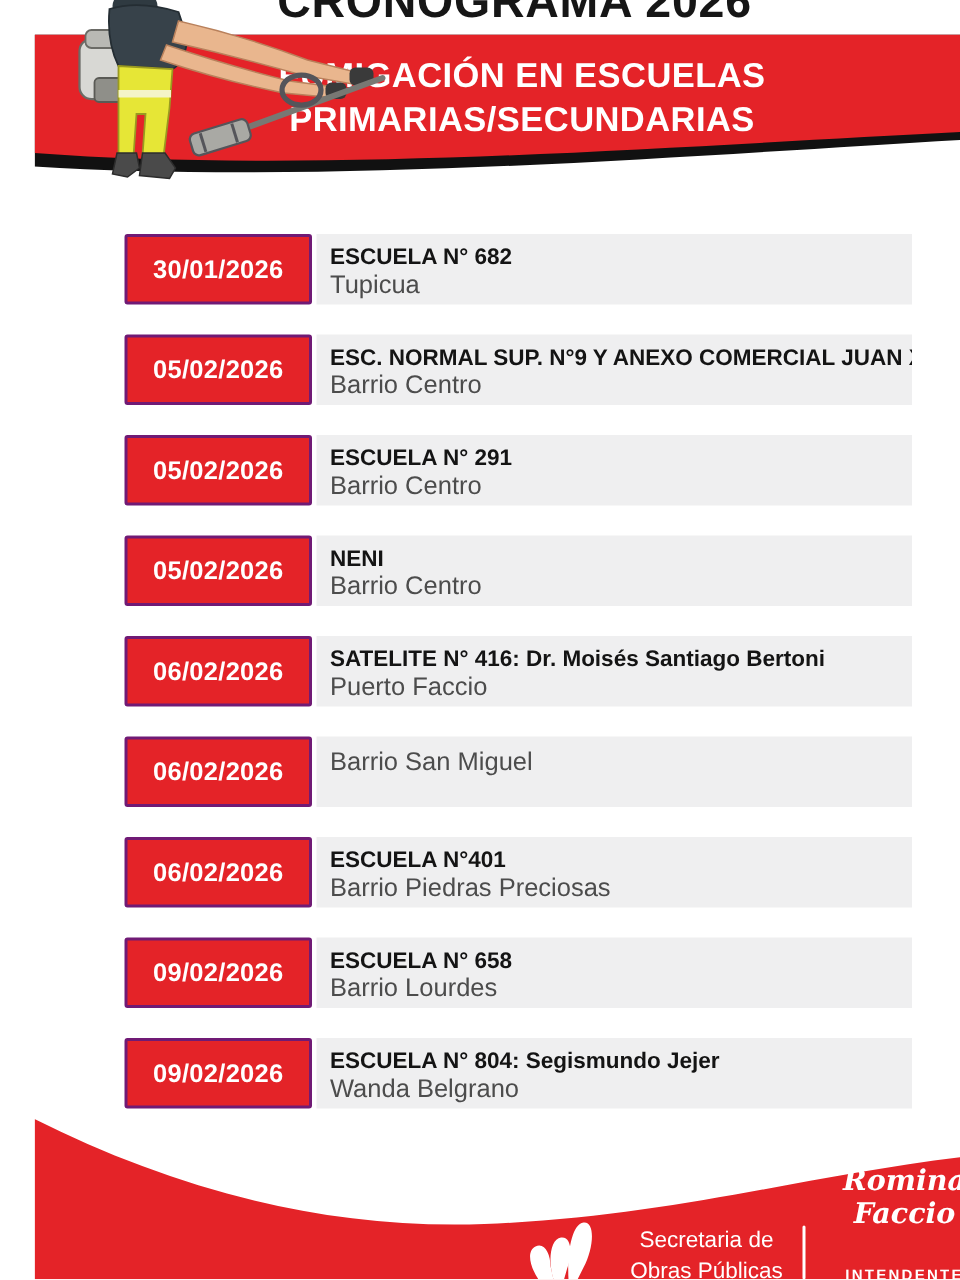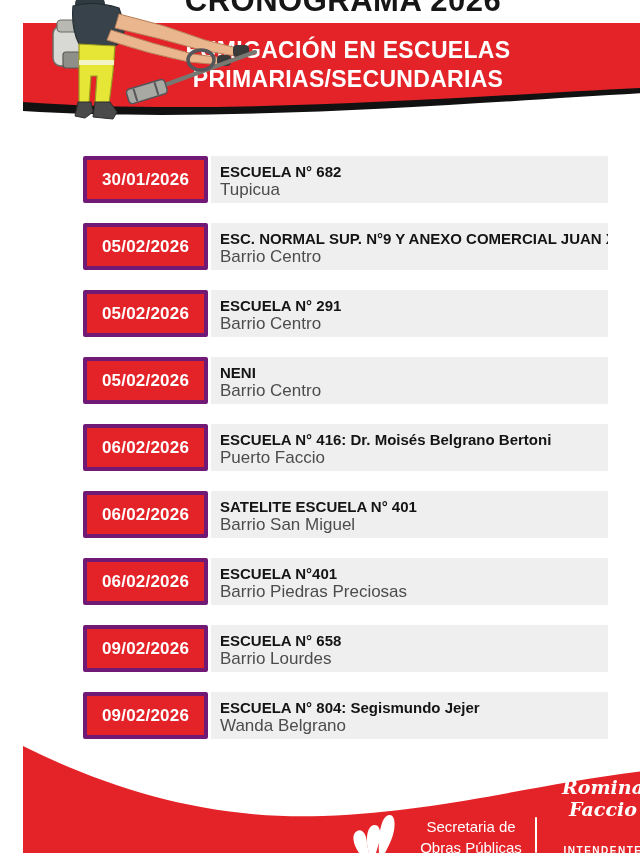--- a/index.html
+++ b/index.html
@@ -11,21 +11,21 @@
              font-size:31px;font-weight:800;letter-spacing:.5px;color:#161616;white-space:nowrap;}
   .banner-svg{position:absolute;top:23px;left:0;width:640px;height:100px;display:block;}
   .banner-text{position:absolute;top:36px;left:60px;width:530px;text-align:center;
                color:#fff;font-weight:800;font-size:23px;line-height:29px;letter-spacing:.3px;}
   .worker-svg{position:absolute;top:0;left:0;width:340px;height:124px;display:block;}
 
   
   .rows{position:absolute;top:156px;left:0;width:640px;}
   .row{display:flex;align-items:stretch;height:47px;margin-bottom:20px;}
   .date-box{flex:0 0 125px;margin-left:60px;background:var(--red,#e42328);
-            border:4px solid #701a75;box-sizing:border-box;border-radius:2px;
+            border:2px solid #701a75;box-sizing:border-box;border-radius:2px;
             display:flex;align-items:center;justify-content:center;
             color:#fff;font-weight:800;font-size:17px;letter-spacing:.2px;}
   .row-info{flex:0 0 397px;margin-left:3px;background:var(--row-bg,#efeff0);
             box-sizing:border-box;padding:7px 0 0 9px;overflow:hidden;}
   .school{font-size:15px;font-weight:800;color:var(--text-dark,#141414);white-space:nowrap;line-height:17px;}
   .loc{font-size:17px;color:var(--text-gray,#4c4c4c);line-height:17px;margin-top:1px;white-space:nowrap;}
 
   
   .footer-svg{position:absolute;left:0;top:743px;width:640px;height:110px;display:block;}
   .footer-logo{position:absolute;left:322px;top:804px;width:62px;height:49px;}
@@ -126,31 +126,30 @@
         <div class="school">NENI</div>
         <div class="loc">Barrio Centro</div>
       </div>
     </div>
 
     <div class="row">
       <div class="date-box">
         <span>06/02/2026</span>
       </div>
       <div class="row-info">
-        <div class="school">ESCUELA N° 416: Dr. Moisés Belgrano Bertoni</div>
+        <div class="school">SATELITE N° 416: Dr. Moisés Santiago Bertoni</div>
         <div class="loc">Puerto Faccio</div>
       </div>
     </div>
 
     <div class="row">
       <div class="date-box">
         <span>06/02/2026</span>
       </div>
       <div class="row-info">
-        <div class="school">SATELITE ESCUELA N° 401</div>
         <div class="loc">Barrio San Miguel</div>
       </div>
     </div>
 
     <div class="row">
       <div class="date-box">
         <span>06/02/2026</span>
       </div>
       <div class="row-info">
         <div class="school">ESCUELA N°401</div>

